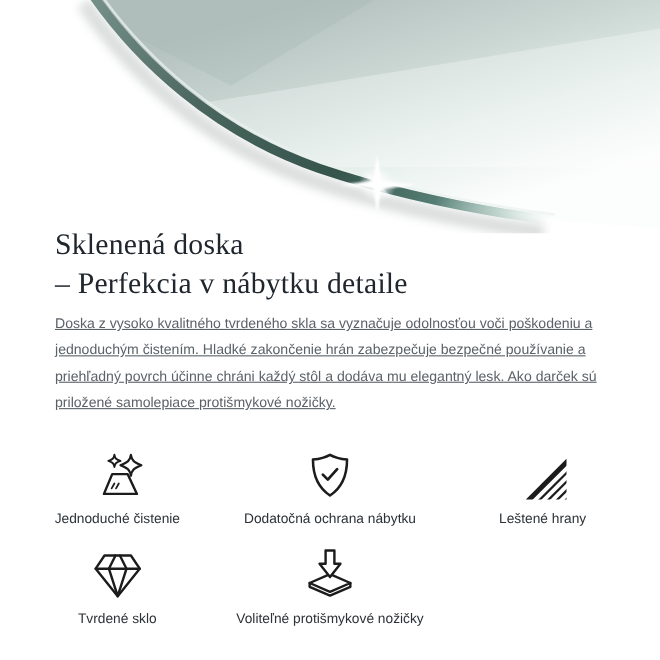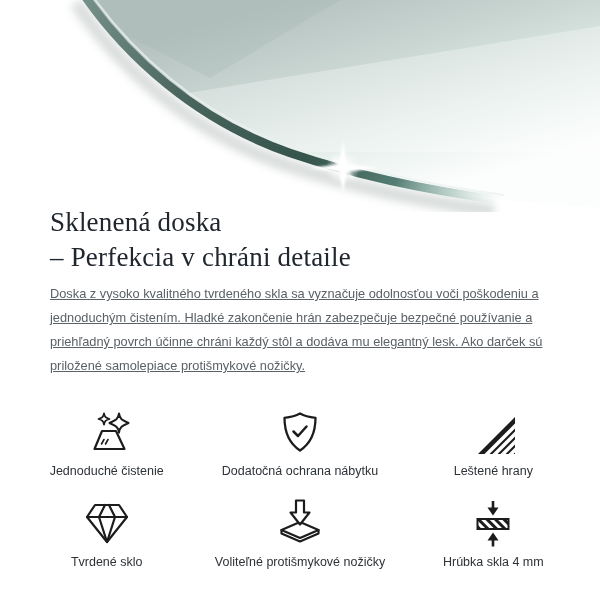--- a/index.html
+++ b/index.html
@@ -89,21 +89,21 @@
           <polygon points="310,168 343,163.8 379,168 343,172.2"></polygon>
           <polygon points="330,155 344.5,166.5 356,181 341.5,169.5" opacity="0.8"></polygon>
         </g>
         <circle cx="343" cy="168" r="3.2" fill="#ffffff"></circle>
       </g>
     </svg>
   </div>
 
   <h1 class="title">
     <span class="t-line">Sklenená doska</span>
-    <span class="t-line">– Perfekcia v chráni detaile</span>
+    <span class="t-line">– Perfekcia v nábytku detaile</span>
   </h1>
 
   <p class="desc">Doska z vysoko kvalitného tvrdeného skla sa vyznačuje odolnosťou voči poškodeniu a jednoduchým čistením. Hladké zakončenie hrán zabezpečuje bezpečné používanie a priehľadný povrch účinne chráni každý stôl a dodáva mu elegantný lesk. Ako darček sú priložené samolepiace protišmykové nožičky.</p>
 
   <div class="features">
 
     <div class="feature">
       <div class="icon-box">
         <svg width="52" height="48" viewBox="0 0 52 48" fill="none" stroke="#1c1c1c" stroke-width="2.2" stroke-linejoin="round" stroke-linecap="round">
           <path d="M13.5,41 L21,23 H35 L43.5,41 Z"></path>
@@ -155,33 +155,15 @@
       <div class="icon-box">
         <svg width="48" height="52" viewBox="0 0 48 52" fill="none" stroke="#1c1c1c" stroke-width="2.2" stroke-linejoin="round" stroke-linecap="round">
           <path d="M24,27 L42.5,35 L24,43 L5.5,35 Z"></path>
           <path d="M5.5,35 L5.5,38.5 L24,46.5 L42.5,38.5 L42.5,35"></path>
           <path d="M20,5.5 H28 V17.5 H33.5 L24,29.5 L14.5,17.5 H20 Z" fill="#ffffff"></path>
         </svg>
       </div>
       <div class="label">Voliteľné protišmykové nožičky</div>
     </div>
 
-    <div class="feature">
-      <div class="icon-box">
-        <svg width="48" height="52" viewBox="0 0 48 52">
-          <defs>
-            <pattern id="hatch" patternUnits="userSpaceOnUse" width="6" height="6" patternTransform="rotate(-45)">
-              <rect width="6" height="6" fill="#ffffff"></rect>
-              <rect width="3" height="6" fill="#1c1c1c"></rect>
-            </pattern>
-          </defs>
-          <path d="M24,6 V13" stroke="#1c1c1c" stroke-width="2.6"></path>
-          <polygon points="18.5,12.5 29.5,12.5 24,20.5" fill="#1c1c1c"></polygon>
-          <rect x="8.5" y="24" width="31" height="10" fill="url(#hatch)" stroke="#1c1c1c" stroke-width="2"></rect>
-          <polygon points="24,37.5 18.5,45.5 29.5,45.5" fill="#1c1c1c"></polygon>
-          <path d="M24,44.5 V51.5" stroke="#1c1c1c" stroke-width="2.6"></path>
-        </svg>
-      </div>
-      <div class="label">Hrúbka skla 4 mm</div>
-    </div>
 
   </div>
 </div>
 
 </body></html>

